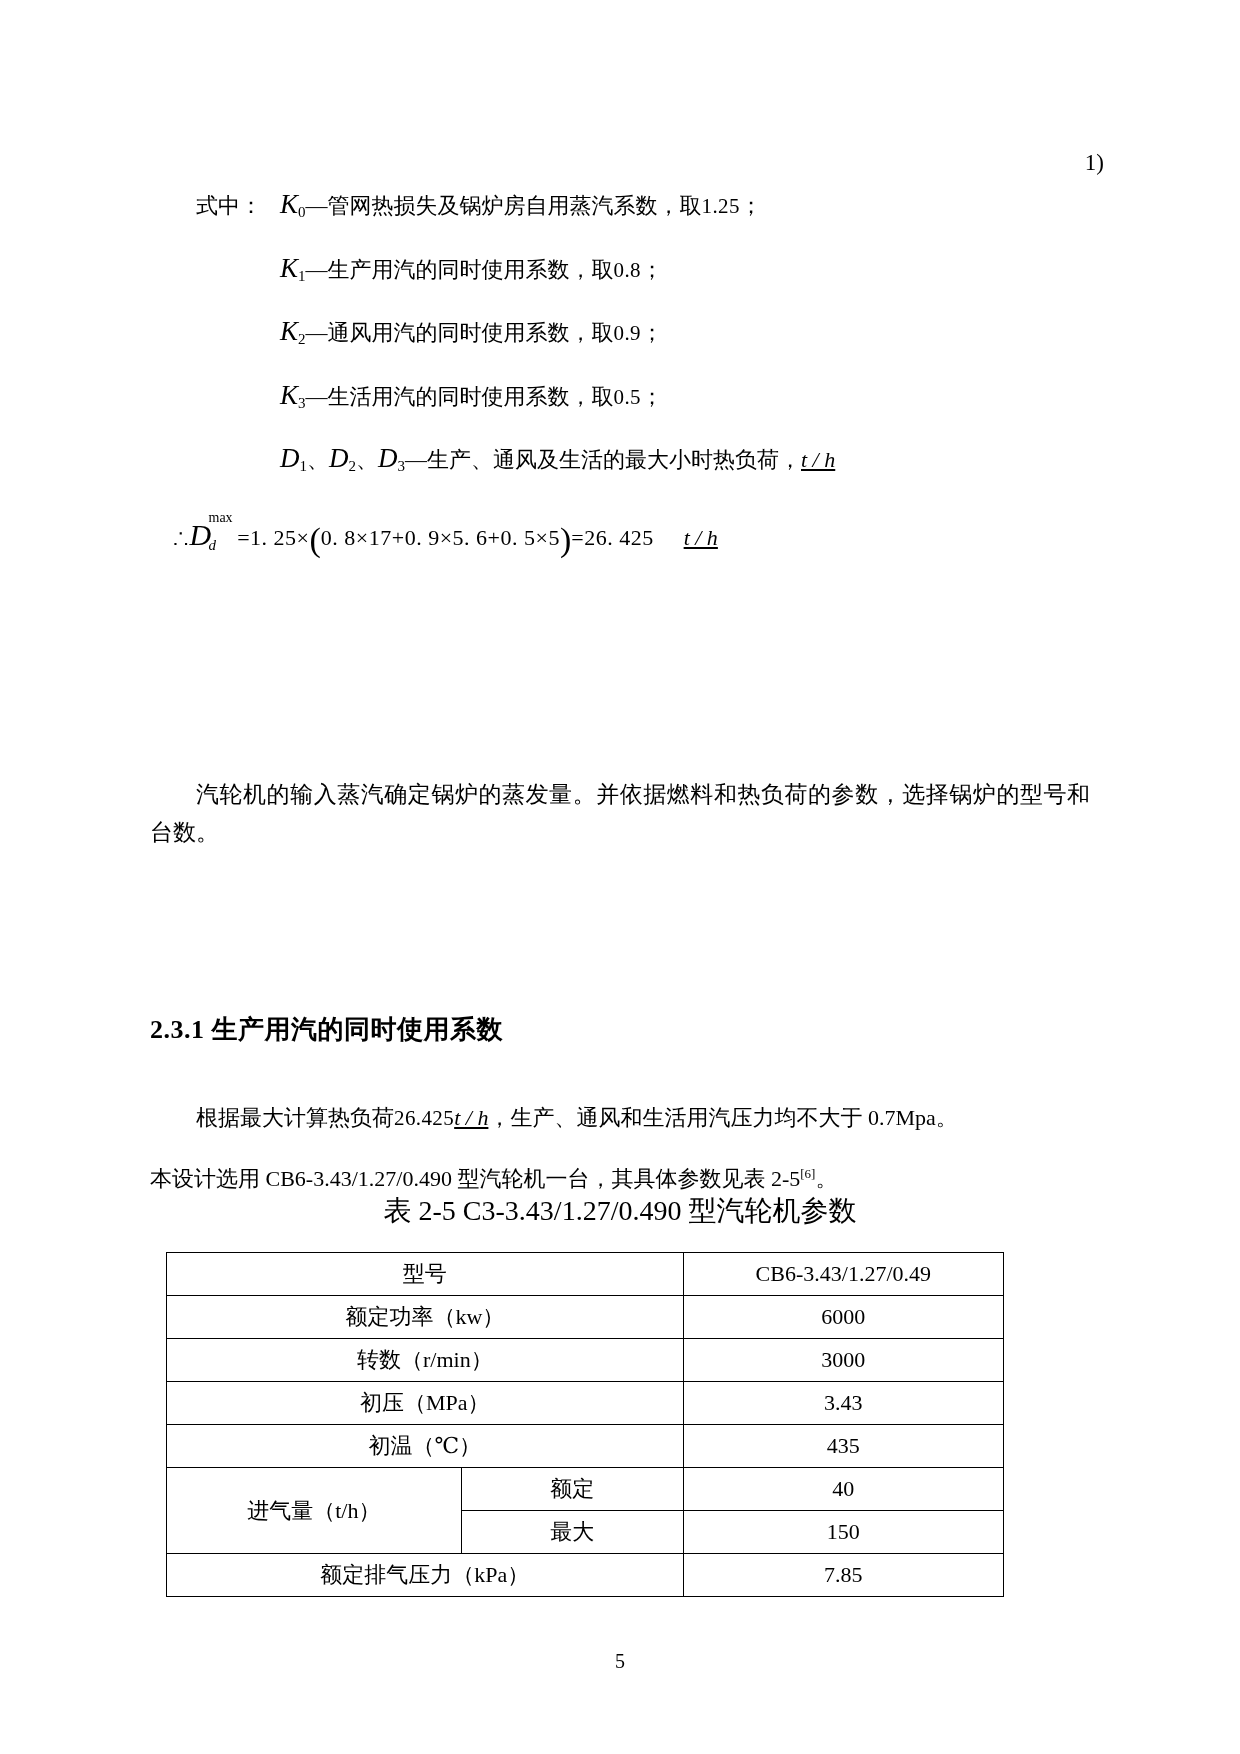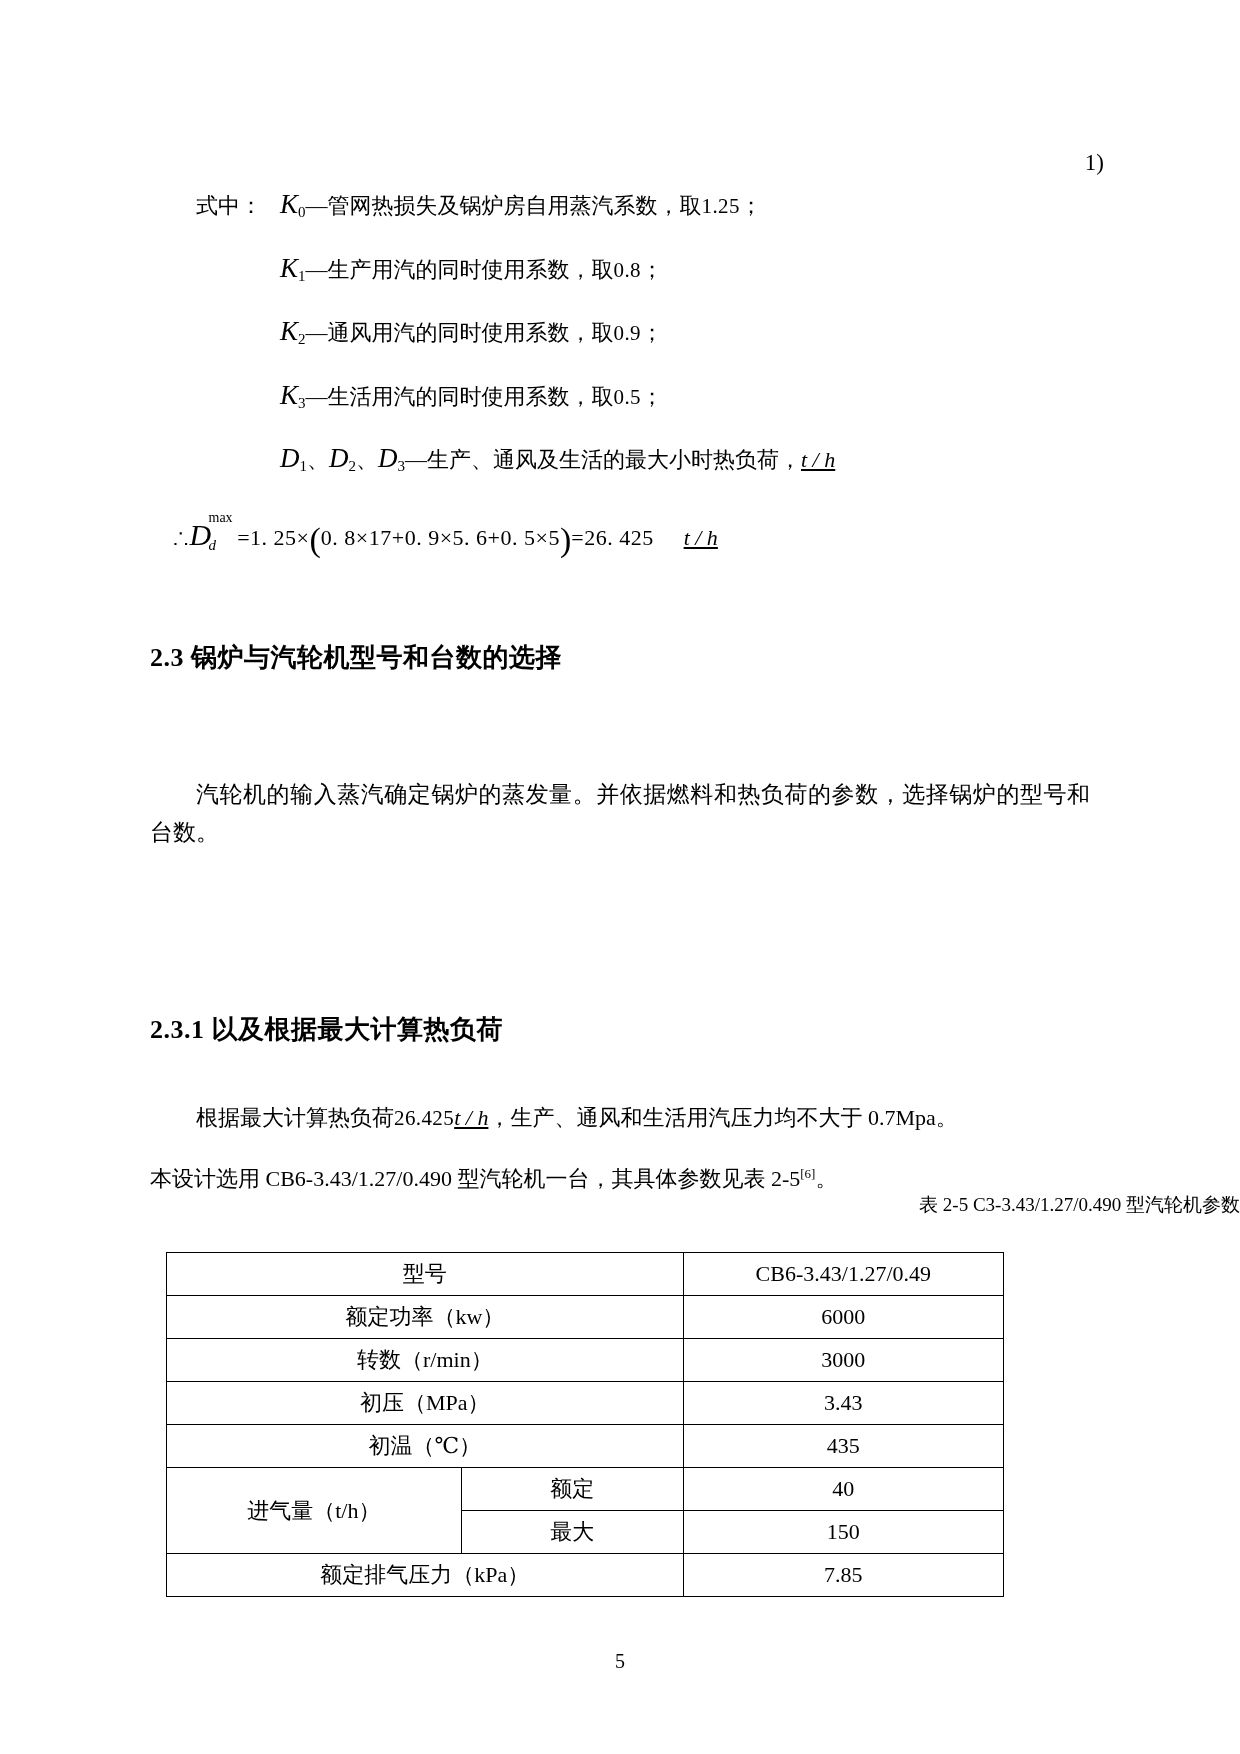--- a/index.html
+++ b/index.html
@@ -151,22 +151,22 @@
   #para-231 .first-line { text-indent: 46px; display: block; }
   sup.ref {
     font-size: 13px;
     vertical-align: 8px;
   }
   .table-caption {
     position: absolute;
     left: 0;
     width: 1240px;
     top: 1192px;
-    text-align: right;
-    font-size: 19px;
+    text-align: center;
+    font-size: 28px;
     font-family: "Liberation Serif", "DejaVu Serif", serif;
   }
   
   table.params {
     position: absolute;
     left: 166px;
     top: 1252px;
     width: 838px;
     border-collapse: collapse;
     font-size: 22px;
@@ -220,24 +220,23 @@
     <div class="where-line">
       <span class="indent-sym"></span><span class="mathvar"><span>D</span><sub>1</sub></span><span class="cn">、</span><span class="mathvar"><span>D</span><sub>2</sub></span><span class="cn">、</span><span class="mathvar"><span>D</span><sub>3</sub></span><span class="cn">—生产、通风及生活的最大小时热负荷，</span><span class="unit-ital">t / h</span>
     </div>
 
   </div>
 
   <div class="final-eq">
     <span class="cn">∴</span><span class="dvar"><span>D</span><span class="sup">max</span><span class="sub">d</span></span><span style="display:inline-block;width:26px"></span><span class="eqnums">=</span><span class="eqnums">1. 25×</span><span class="bigparen">(</span><span class="eqnums">0. 8×17+0. 9×5. 6+0. 5×5</span><span class="bigparen">)</span><span class="eqnums">=26. 425</span><span style="display:inline-block;width:30px"></span><span class="unit-ital">t / h</span>
   </div>
 
-  <div class="h2" id="heading-23">2.3  锅炉与汽轮机型号和台数的选择</div>
   <div class="para" id="para-2">汽轮机的输入蒸汽确定锅炉的蒸发量。并依据燃料和热负荷的参数，选择锅炉的型号和台数。</div>
 
-  <div class="h2" id="heading-231">2.3.1 以及根据最大计算热负荷</div>
+  <div class="h2" id="heading-231">2.3.1 生产用汽的同时使用系数</div>
 
   <div class="para-231" id="para-231">
     <span class="first-line"><span class="cn">根据最大计算热负荷</span><span class="num">26.425</span><span class="unit-ital">t / h</span><span class="cn">，生产、通风和生活用汽压力均不大于 0.7Mpa。</span></span>
     <span><span class="cn">本设计选用 CB6-3.43/1.27/0.490 型汽轮机一台，其具体参数见表 2-5</span><sup class="ref">[6]</sup><span class="cn">。</span></span>
   </div>
 
   <div class="table-caption">表 2-5  C3-3.43/1.27/0.490 型汽轮机参数</div>
 
   <table class="params">
     <tbody>

